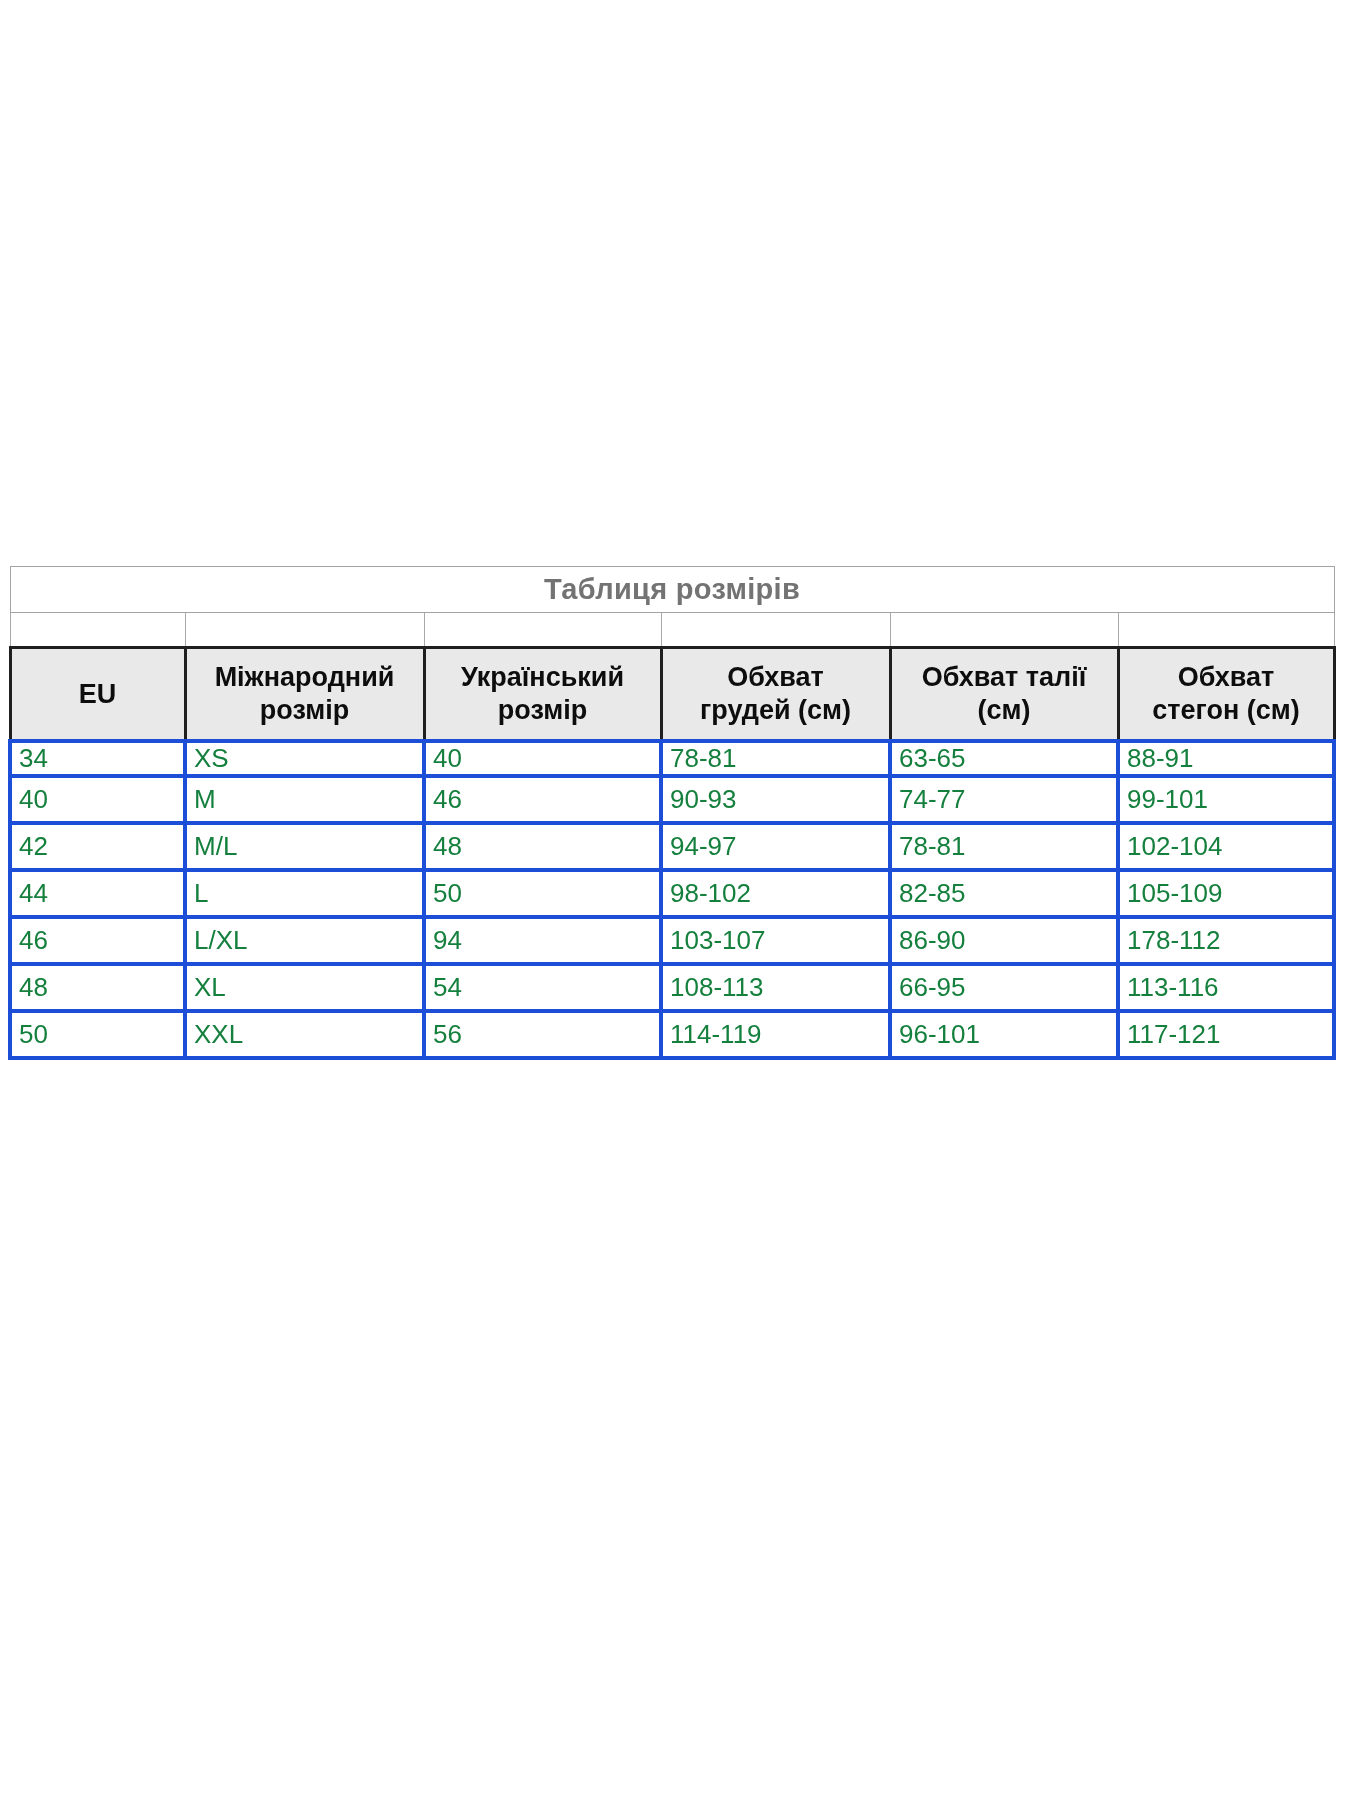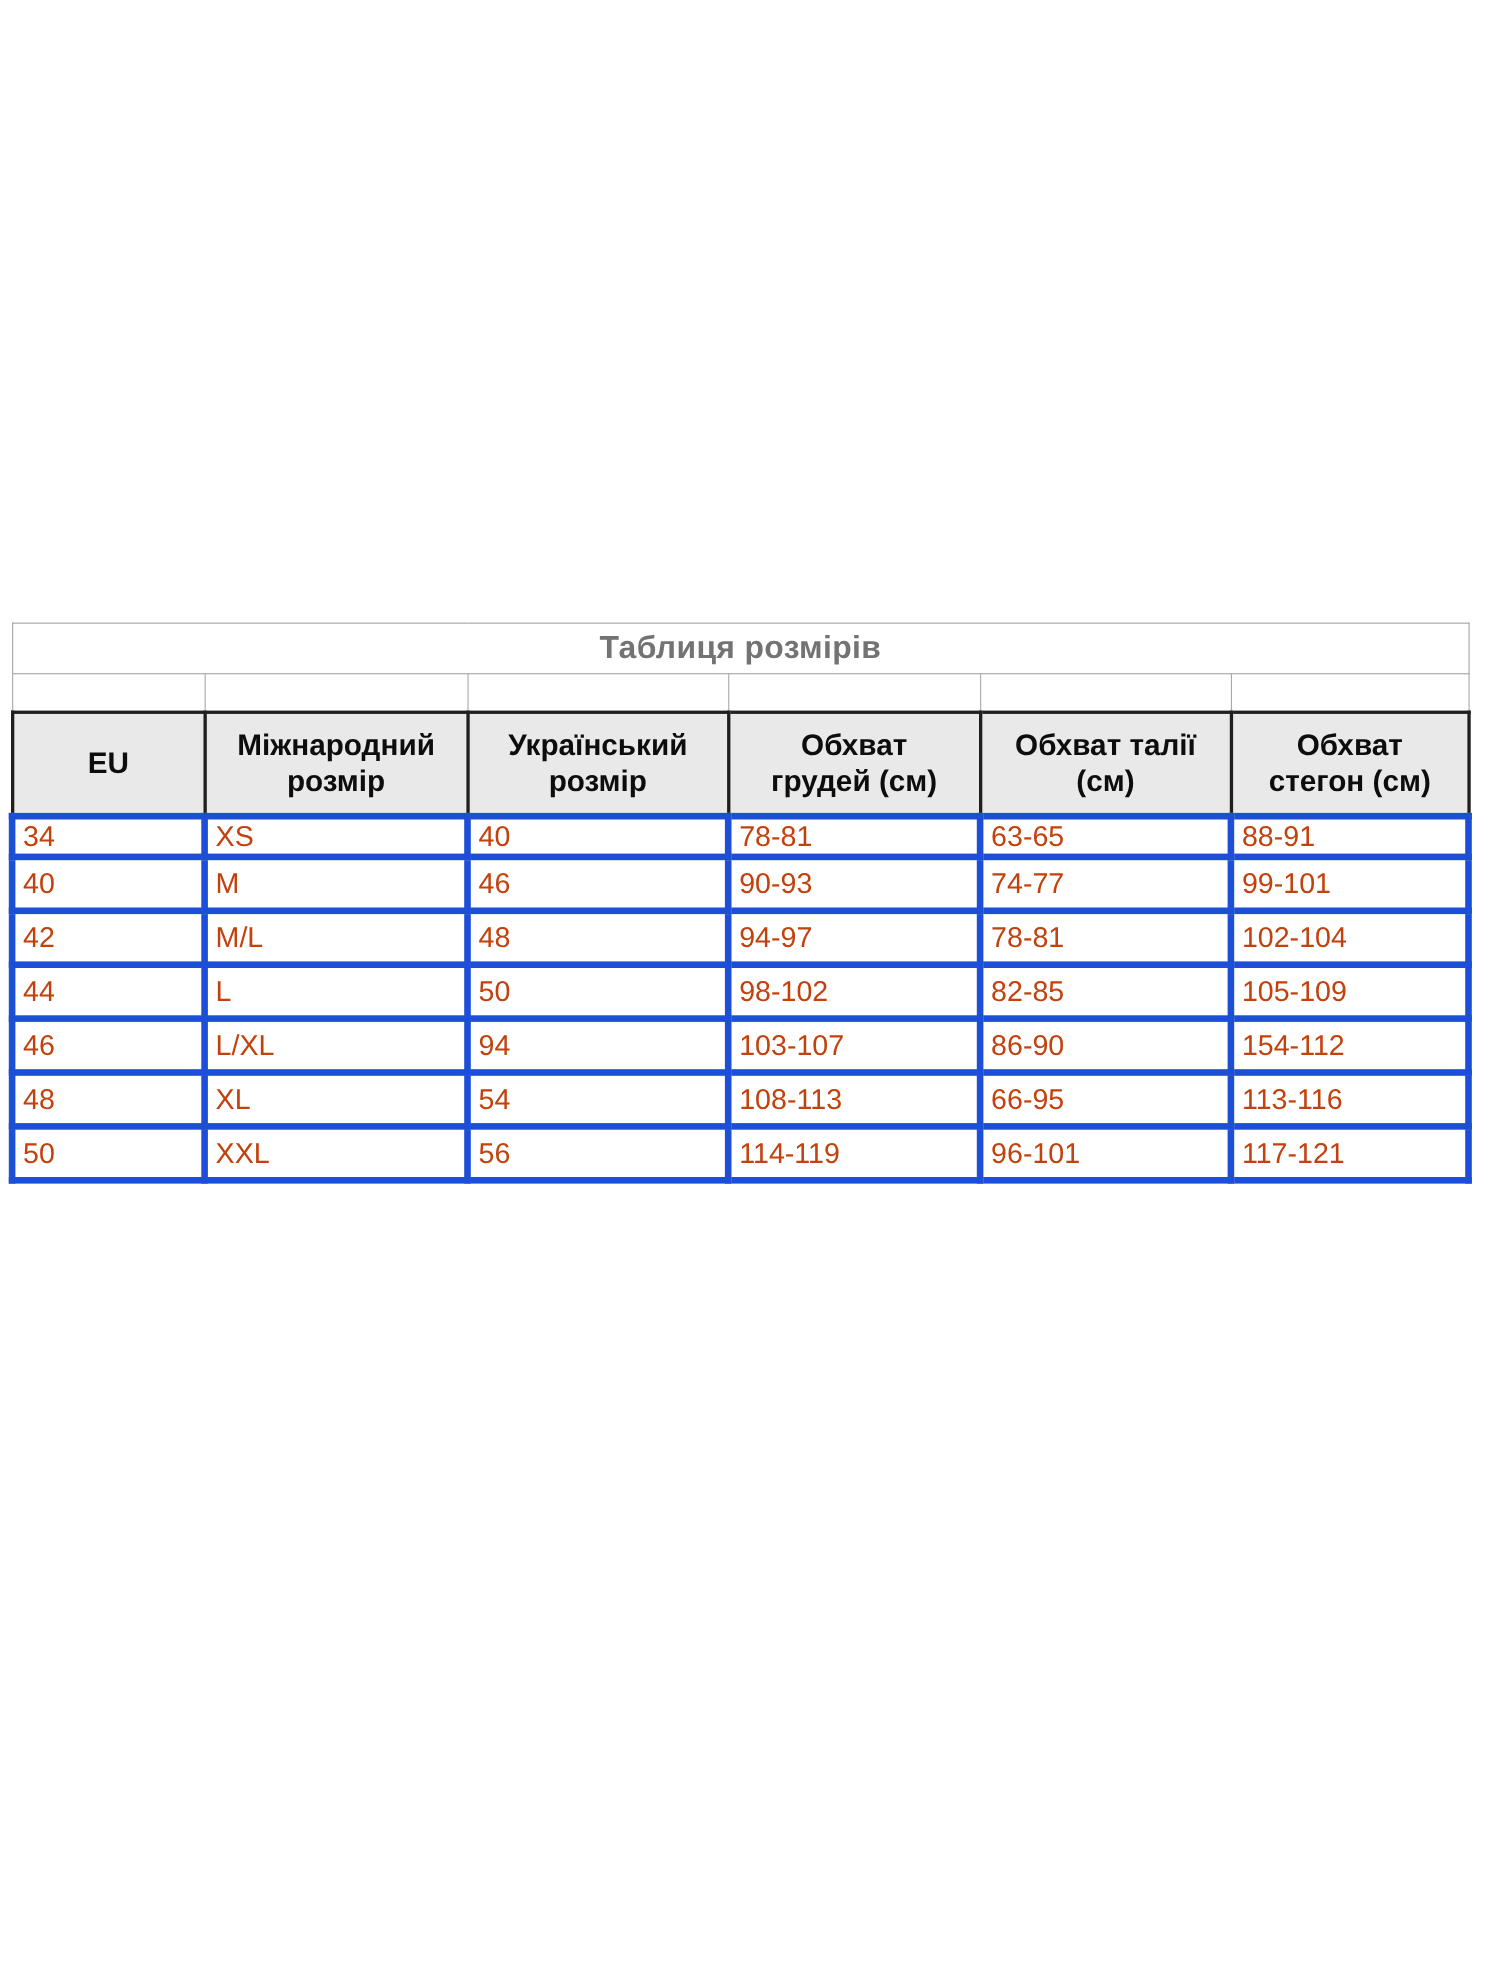--- a/index.html
+++ b/index.html
@@ -53,30 +53,30 @@
     vertical-align: middle;
     font-weight: 700;
     font-size: 27px;
     line-height: 1.22;
     padding: 2px 4px;
     color: #0d0d0d;
   }
   .head-line { display: block; }
   
   .data-cell {
-    border: 6px solid #1d4ed8;
+    border: 4px solid #1d4ed8;
     height: 43px;
     font-size: 26px;
     font-weight: 400;
     text-align: left;
     vertical-align: middle;
     padding: 0 4px 0 7px;
     white-space: nowrap;
     overflow: hidden;
-    color: #c2410c;
+    color: #15803d;
   }
   tr.row-first .data-cell { height: 27px; }
 </style>
 </head>
 <body>
 
 <div class="canvas">
   <div class="size-table-wrap">
     <table class="size-table">
       <colgroup>
@@ -166,21 +166,21 @@
         <td class="data-cell">82-85</td>
         <td class="data-cell">105-109</td>
       </tr>
 
       <tr>
         <td class="data-cell">46</td>
         <td class="data-cell">L/XL</td>
         <td class="data-cell">94</td>
         <td class="data-cell">103-107</td>
         <td class="data-cell">86-90</td>
-        <td class="data-cell">154-112</td>
+        <td class="data-cell">178-112</td>
       </tr>
 
       <tr>
         <td class="data-cell">48</td>
         <td class="data-cell">XL</td>
         <td class="data-cell">54</td>
         <td class="data-cell">108-113</td>
         <td class="data-cell">66-95</td>
         <td class="data-cell">113-116</td>
       </tr>

